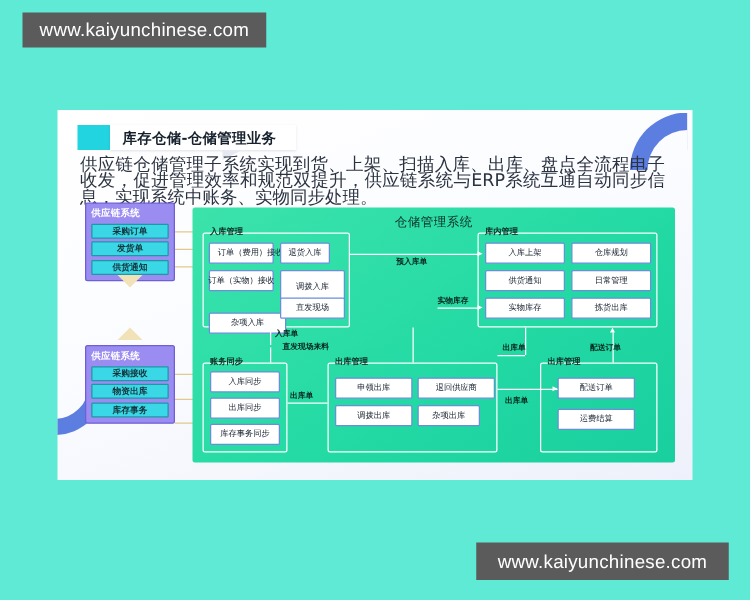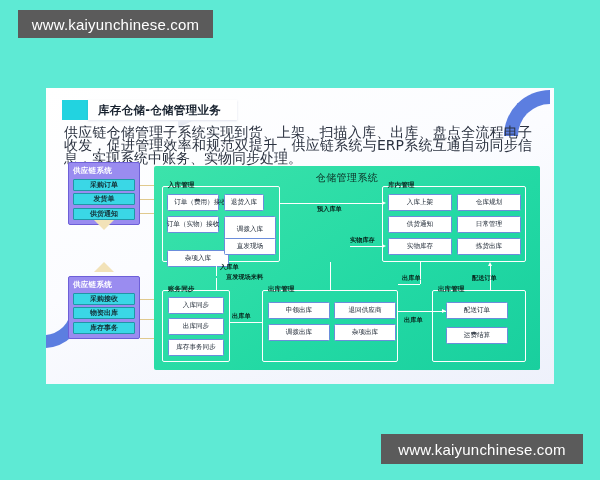--- a/index.html
+++ b/index.html
@@ -264,21 +264,21 @@
         <div class="cell" style="left:14px; top:131px; width:56px; height:17px;">入库同步</div>
         <div class="cell" style="left:14px; top:152px; width:56px; height:17px;">出库同步</div>
         <div class="cell" style="left:14px; top:173px; width:56px; height:17px;">库存事务同步</div>
 
         <div class="grp" style="left:108px; top:124px; width:136px; height:72px;">
           <div class="grp-label">出库管理</div>
         </div>
         <div class="cell" style="left:114px; top:136px; width:62px; height:17px;">申领出库</div>
         <div class="cell" style="left:180px; top:136px; width:62px; height:17px;">退回供应商</div>
         <div class="cell" style="left:114px; top:158px; width:62px; height:17px;">调拨出库</div>
-        <div class="cell" style="left:180px; top:158px; width:62px; height:17px;">杂项出库</div>
+        <div class="cell" style="left:180px; top:158px; width:50px; height:17px;">杂项出库</div>
 
         <div class="grp" style="left:278px; top:124px; width:94px; height:72px;">
           <div class="grp-label">出库管理</div>
         </div>
         <div class="cell" style="left:292px; top:136px; width:62px; height:17px;">配送订单</div>
         <div class="cell" style="left:292px; top:161px; width:62px; height:17px;">运费结算</div>
 
         <div class="ln ln-h" style="left:126px; top:37px; width:36px;"></div>
         <div class="ln ln-v" style="left:162px; top:37px; height:0px;"></div>
         <div class="ln ln-h" style="left:162px; top:37px; width:68px;"></div>

